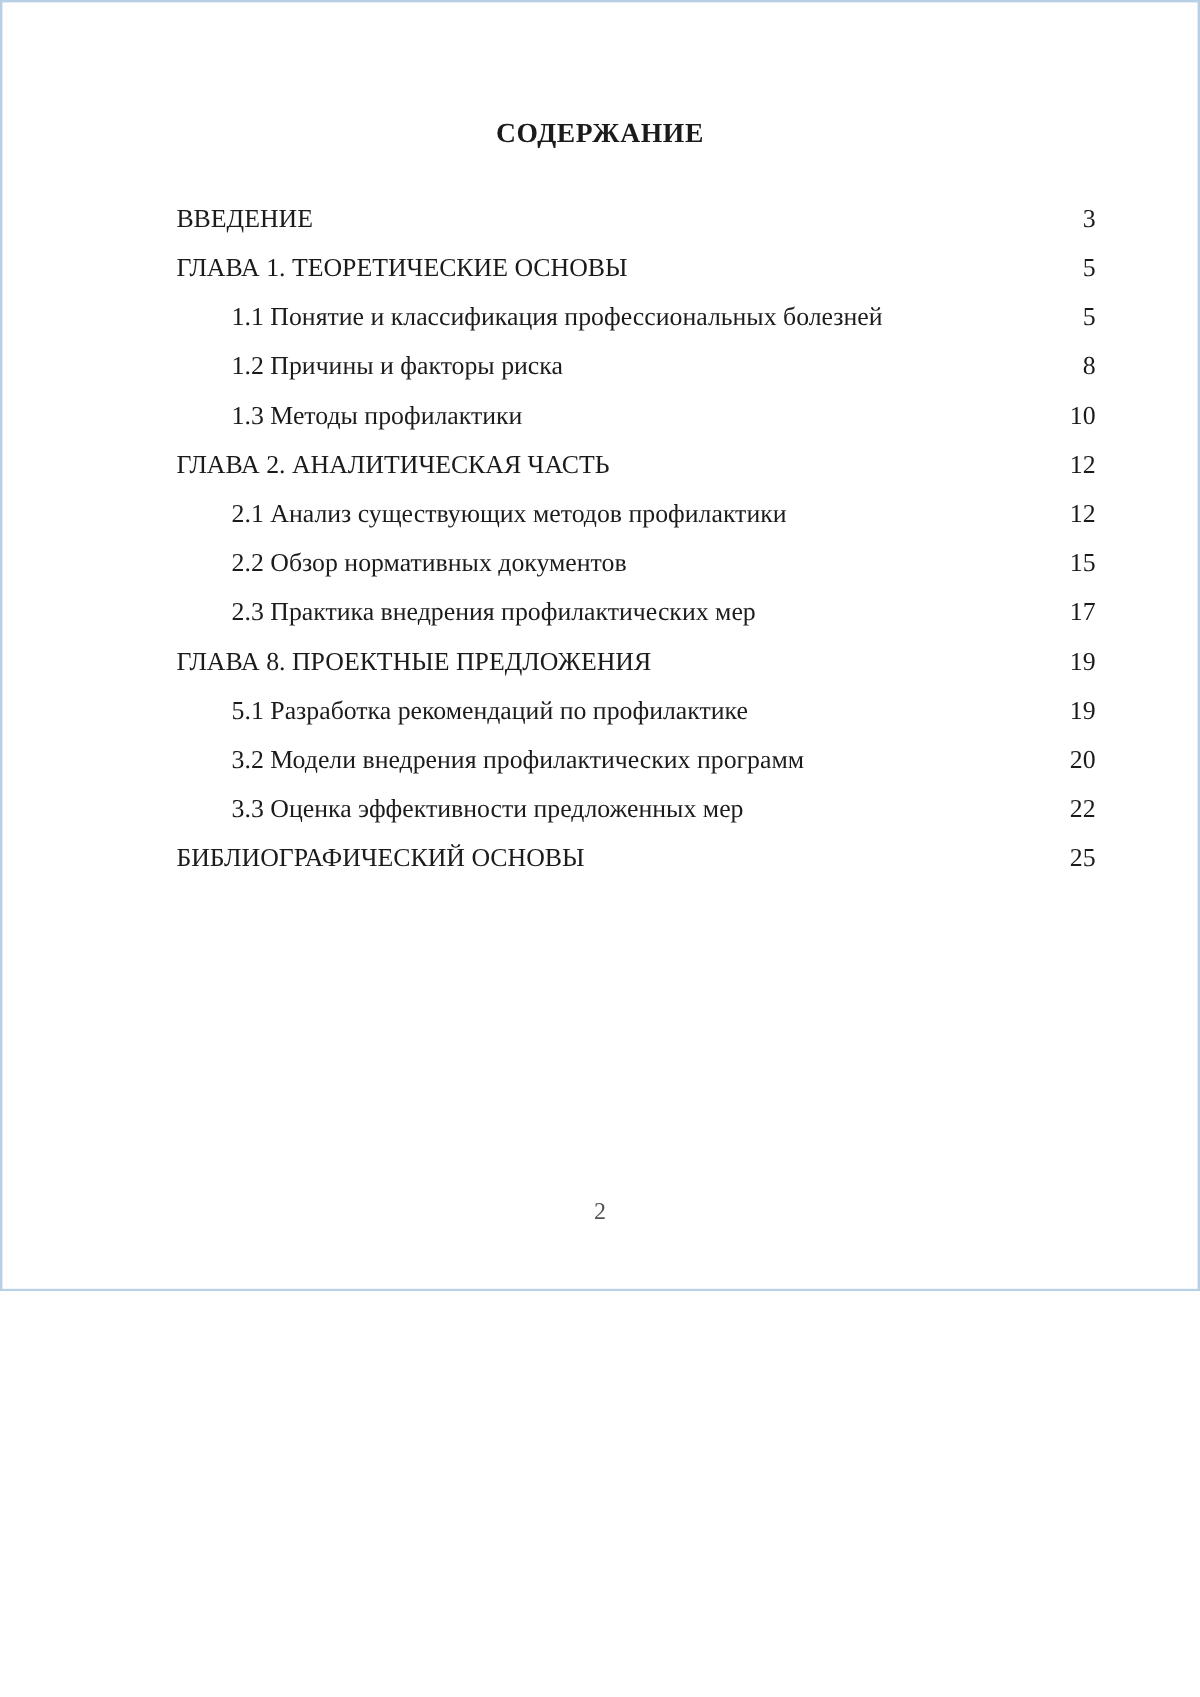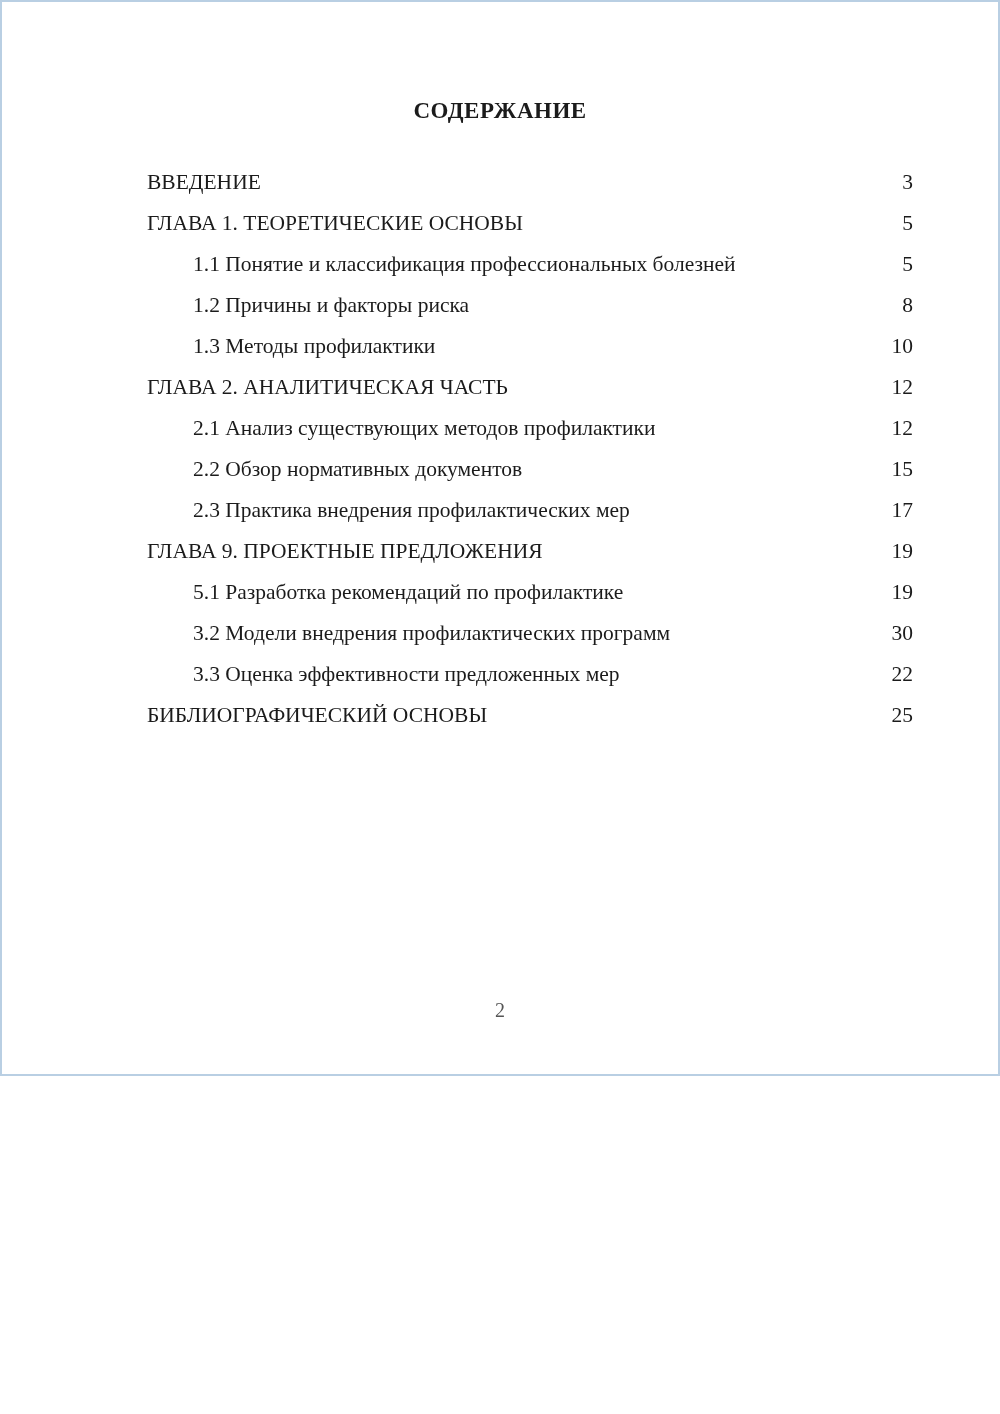--- a/index.html
+++ b/index.html
@@ -108,32 +108,32 @@
       <span class="label">2.2 Обзор нормативных документов</span>
       <span class="pageno">15</span>
     </div>
 
     <div class="toc-row sub">
       <span class="label">2.3 Практика внедрения профилактических мер</span>
       <span class="pageno">17</span>
     </div>
 
     <div class="toc-row">
-      <span class="label">ГЛАВА 9. ПРОЕКТНЫЕ ПРЕДЛОЖЕНИЯ</span>
+      <span class="label">ГЛАВА 8. ПРОЕКТНЫЕ ПРЕДЛОЖЕНИЯ</span>
       <span class="pageno">19</span>
     </div>
 
     <div class="toc-row sub">
       <span class="label">5.1 Разработка рекомендаций по профилактике</span>
       <span class="pageno">19</span>
     </div>
 
     <div class="toc-row sub">
       <span class="label">3.2 Модели внедрения профилактических программ</span>
-      <span class="pageno">30</span>
+      <span class="pageno">20</span>
     </div>
 
     <div class="toc-row sub">
       <span class="label">3.3 Оценка эффективности предложенных мер</span>
       <span class="pageno">22</span>
     </div>
 
 
     <div class="toc-row">
       <span class="label">БИБЛИОГРАФИЧЕСКИЙ ОСНОВЫ</span>

